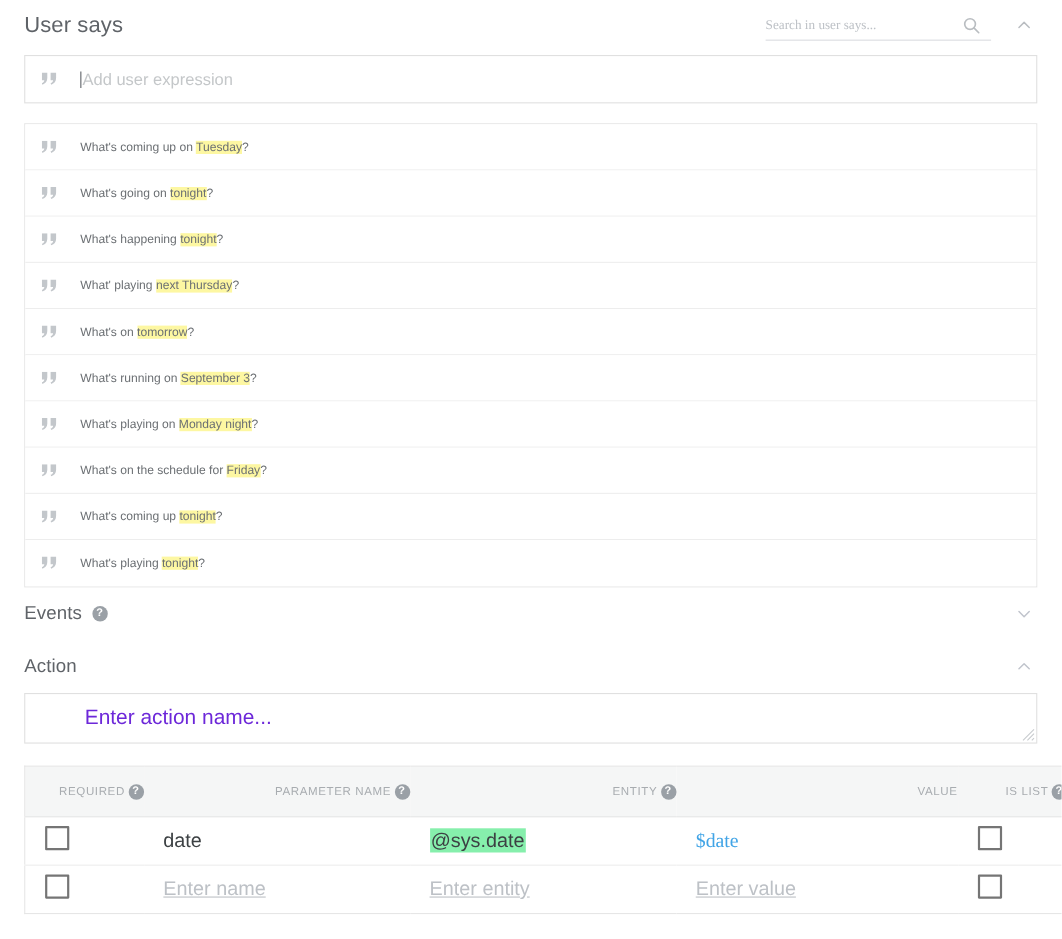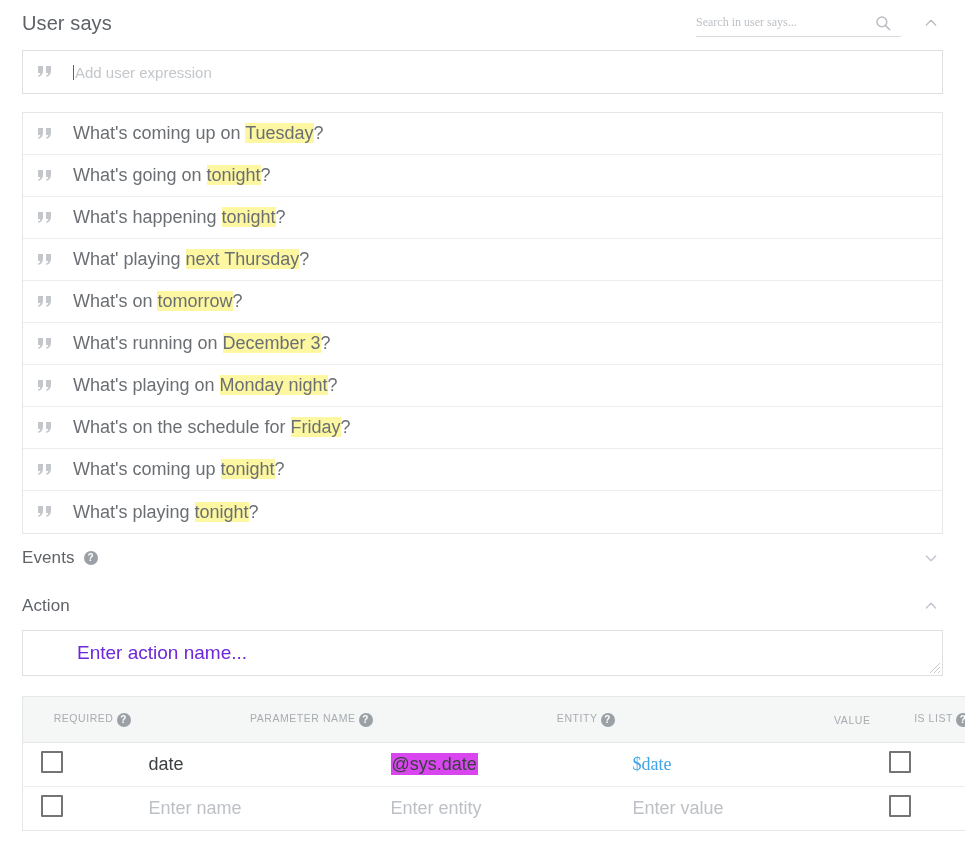--- a/index.html
+++ b/index.html
@@ -93,21 +93,21 @@
     border: 1px solid #e6e6e6;
     border-bottom: 1px solid #e6e6e6;
   }
   .expr-row {
     height: 42px;
     display: flex;
     align-items: center;
     padding: 0 14px;
     border-bottom: 1px solid #ededed;
     background: #fff;
-    font-size: 18px;
+    font-size: 11px;
     color: #6b6f73;
   }
   .expr-row:last-child { border-bottom: 0; }
   .expr-text { white-space: nowrap; }
   .hl { background: #fdf7a2; }
 
   
   .bar {
     display: flex;
     align-items: center;
@@ -187,23 +187,23 @@
   .col-list  { width: 100px; }
 
   .cbox {
     width: 22px; height: 22px;
     border: 2px solid #757575;
     background: #fff;
     display: inline-block;
     border-radius: 1px;
     cursor: pointer;
   }
-  .ent-chip { background: #d946ef; color: #3c4043; padding: 1px 1px; }
+  .ent-chip { background: #86efac; color: #3c4043; padding: 1px 1px; }
   .val-link { color: #41a4e6; font-family: Liberation Serif, serif; }
-  .ph { color: #bdc1c6; }
+  .ph { color: #bdc1c6; text-decoration: underline; }
   .tcell-center { padding-left: 14px; }
 </style>
 </head>
 <body>
 
 <div class="page">
 
   <div class="section-head">
     <div class="section-title">User says</div>
     <div class="spacer"></div>
@@ -282,21 +282,21 @@
         </span>
         <span class="expr-text">What's on <span class="hl">tomorrow</span>?</span>
       </div>
       <div class="expr-row">
         <span class="quote-icon">
           <svg width="14" height="12" viewBox="0 0 14 12" fill="#c3c7cb">
             <path d="M0 0h5v5c0 3-1.6 5-4.4 6L0 9.6C1.4 9.1 2.2 8.3 2.3 7H0z"></path>
             <path d="M8 0h5v5c0 3-1.6 5-4.4 6L8 9.6C9.4 9.1 10.2 8.3 10.3 7H8z"></path>
           </svg>
         </span>
-        <span class="expr-text">What's running on <span class="hl">December 3</span>?</span>
+        <span class="expr-text">What's running on <span class="hl">September 3</span>?</span>
       </div>
       <div class="expr-row">
         <span class="quote-icon">
           <svg width="14" height="12" viewBox="0 0 14 12" fill="#c3c7cb">
             <path d="M0 0h5v5c0 3-1.6 5-4.4 6L0 9.6C1.4 9.1 2.2 8.3 2.3 7H0z"></path>
             <path d="M8 0h5v5c0 3-1.6 5-4.4 6L8 9.6C9.4 9.1 10.2 8.3 10.3 7H8z"></path>
           </svg>
         </span>
         <span class="expr-text">What's playing on <span class="hl">Monday night</span>?</span>
       </div>

